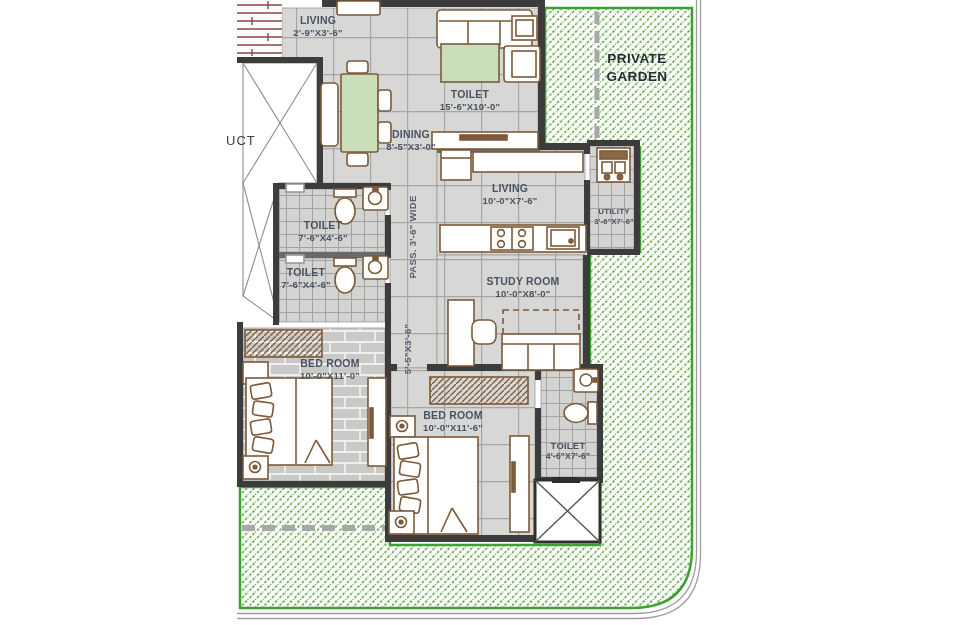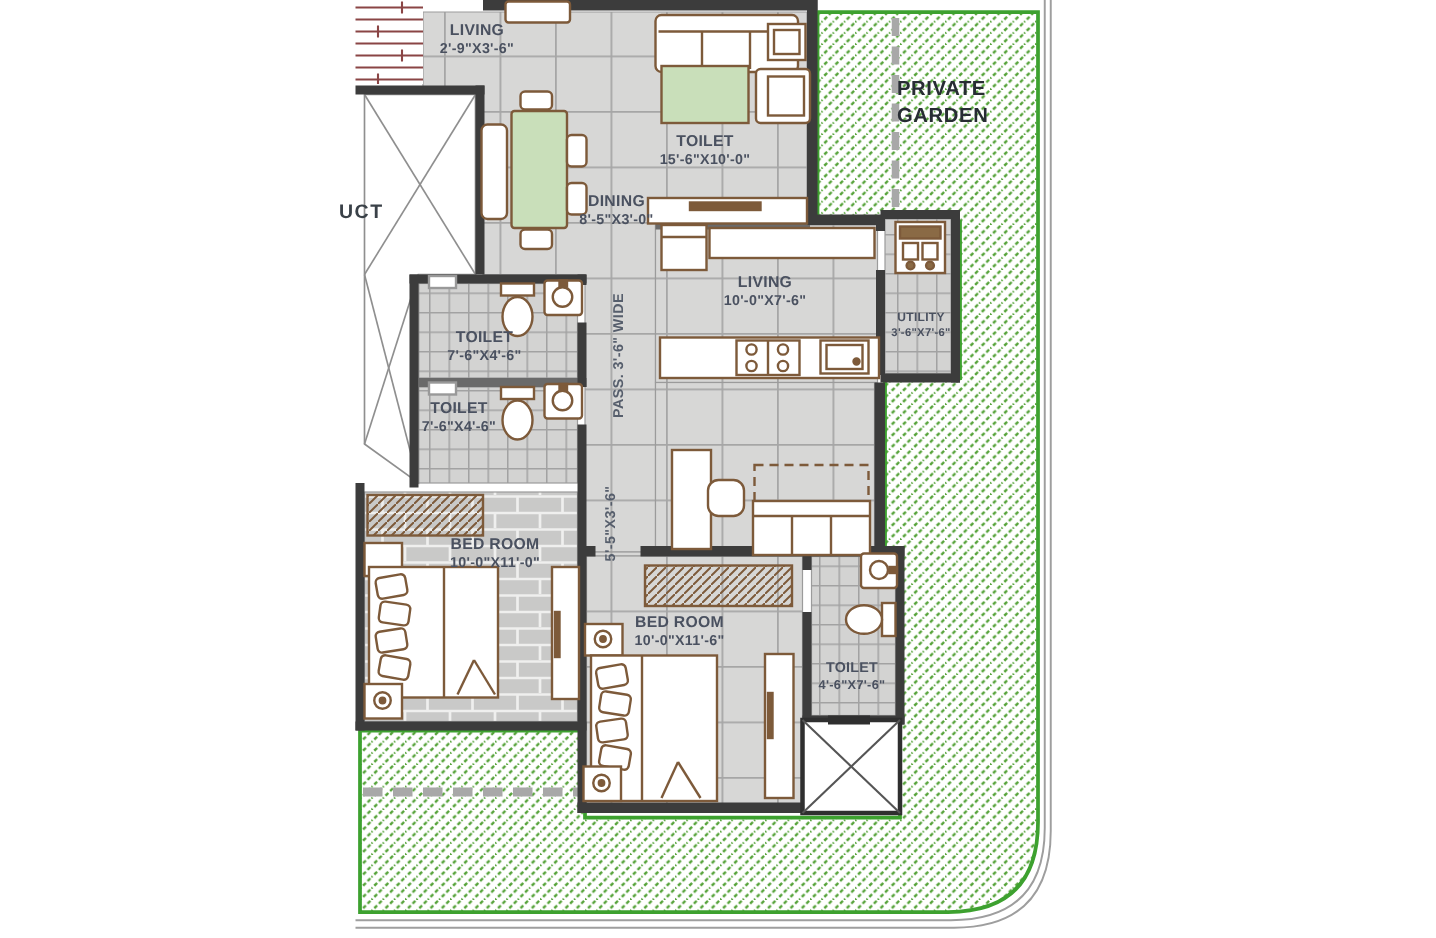--- a/index.html
+++ b/index.html
@@ -11,22 +11,22 @@
   .lbl .nm{display:block;}
   .lbl .sz{display:block;font-size:9.5px;}
   .lbl.small{font-size:8px;}
   .lbl.small .sz{font-size:7.5px;}
   .lbl.mid{font-size:9.5px;}
   .lbl.mid .sz{font-size:8.5px;}
   .vlabel{position:absolute;text-align:center;color:#565e6c;font-weight:600;
           font-size:9.5px;letter-spacing:.3px;transform:rotate(-90deg);
           transform-origin:center center;white-space:nowrap;pointer-events:none;}
   .garden-lbl{position:absolute;color:#272c33;font-weight:700;font-size:13.5px;
-              line-height:1.35;letter-spacing:.4px;pointer-events:none;}
-  .duct-lbl{position:absolute;color:#3a4148;font-weight:700;font-size:13px;
+              line-height:1.35;letter-spacing:.4px;pointer-events:none;text-align:center;}
+  .duct-lbl{position:absolute;color:#3a4148;font-weight:400;font-size:13px;
             letter-spacing:1px;pointer-events:none;}
 </style>
 </head>
 <body>
 
 <div id="stage">
 
 <svg id="plan-svg" width="957" height="625" viewBox="0 0 957 625">
   <defs>
     <pattern id="tileBig" width="37" height="37" patternUnits="userSpaceOnUse">
@@ -312,20 +312,24 @@
   <span class="sz">3'-6"X7'-6"</span>
 </div>
 <div class="lbl" style="left:263px;top:219px;width:120px">
   <span class="nm">TOILET</span>
   <span class="sz">7'-6"X4'-6"</span>
 </div>
 <div class="lbl" style="left:246px;top:266px;width:120px">
   <span class="nm">TOILET</span>
   <span class="sz">7'-6"X4'-6"</span>
 </div>
+<div class="lbl" style="left:463px;top:275px;width:120px">
+  <span class="nm">STUDY ROOM</span>
+  <span class="sz">10'-0"X8'-0"</span>
+</div>
 <div class="lbl" style="left:270px;top:357px;width:120px">
   <span class="nm">BED ROOM</span>
   <span class="sz">10'-0"X11'-0"</span>
 </div>
 <div class="lbl" style="left:393px;top:409px;width:120px">
   <span class="nm">BED ROOM</span>
   <span class="sz">10'-0"X11'-6"</span>
 </div>
 <div class="lbl mid" style="left:523px;top:440px;width:90px">
   <span class="nm">TOILET</span>

